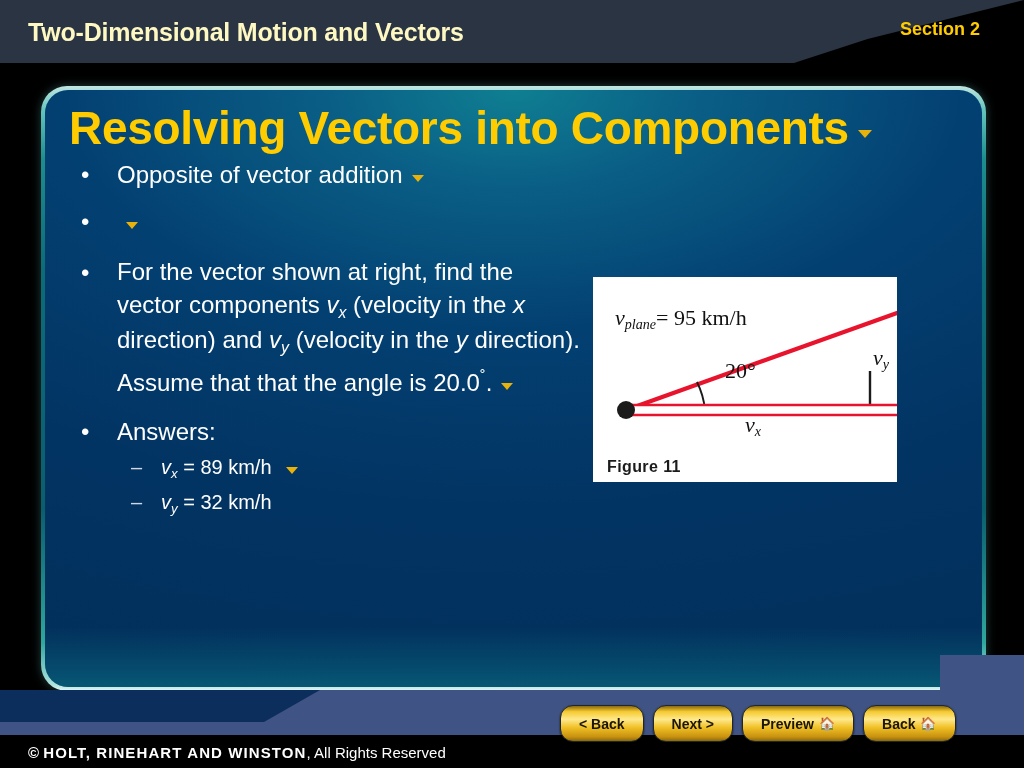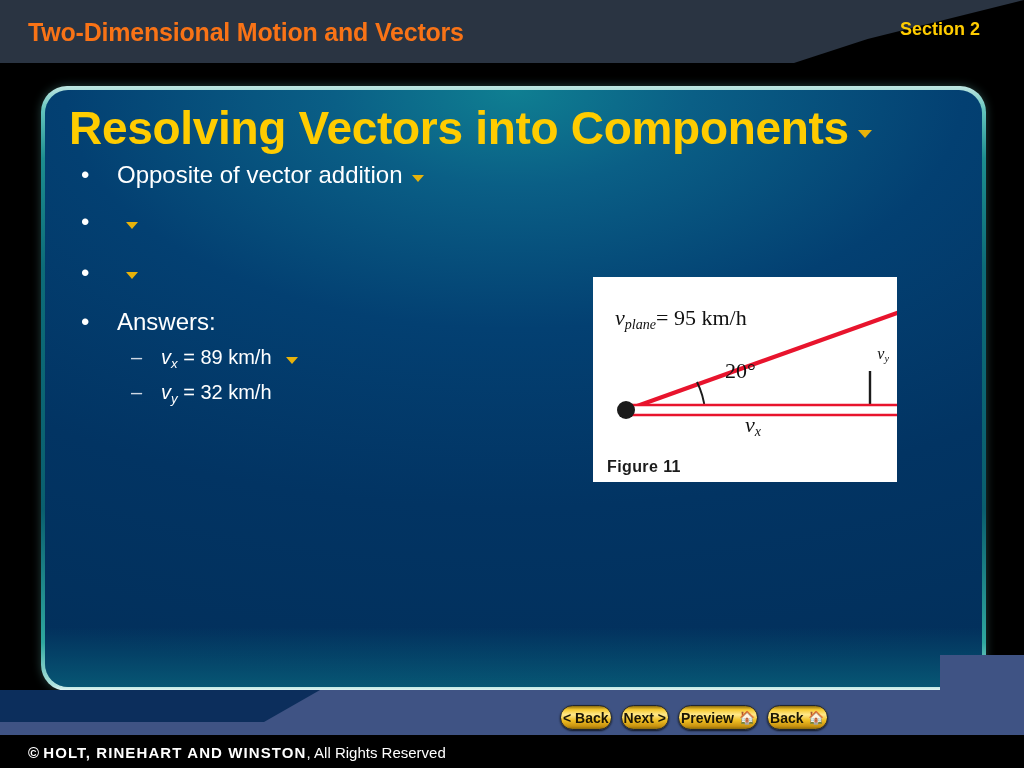--- a/index.html
+++ b/index.html
@@ -33,21 +33,21 @@
     right: 0; top: 0;
     width: 230px; height: 63px;
     background: #000000;
     clip-path: polygon(100% 0, 100% 100%, 0 100%, 32% 62%);
   }
   #header-title {
     position: absolute;
     left: 28px; top: 18px;
     font-size: 25px;
     font-weight: bold;
-    color: #f97316;
+    color: #fef9c3;
     letter-spacing: -0.2px;
     white-space: nowrap;
     z-index: 3;
   }
   #header-section {
     position: absolute;
     right: 44px; top: 19px;
     font-size: 18px;
     font-weight: bold;
     color: #FFCC00;
@@ -98,22 +98,22 @@
 
   
   #nav {
     position: absolute;
     left: 560px; top: 705px;
     display: flex;
     gap: 9px;
     z-index: 6;
   }
   .navbtn {
-    height: 25px;
-    padding: 0 2px;
+    height: 37px;
+    padding: 0 18px;
     border-radius: 13px;
     background: linear-gradient(to bottom,
         #8a6a0c 0%, #f5c930 16%, #ffe98c 38%,
         #f0bf24 62%, #c8920f 88%, #8a6a0c 100%);
     border: 1px solid #20262e;
     box-shadow: 0 1px 2px rgba(0,0,0,.75);
     display: flex;
     align-items: center;
     justify-content: center;
     gap: 5px;
@@ -257,21 +257,21 @@
     color: #1b1b1b;
     letter-spacing: 0.4px;
   }
   .fig-lbl {
     position: absolute;
     font-family: "Liberation Serif", serif;
     color: #111111;
     white-space: nowrap;
   }
   #lbl-plane { left: 22px; top: 28px; font-size: 22px; }
-  #lbl-vy    { right: 8px;  top: 68px;  font-size: 16px; }
+  #lbl-vy    { right: 8px;  top: 68px;  font-size: 22px; }
   #lbl-vx    { left: 152px; top: 135px; font-size: 22px; }
   #lbl-ang   { left: 132px; top: 81px;  font-size: 22px; }
   .fig-lbl i { font-style: italic; }
   .fig-lbl sub {
     font-style: italic;
     font-size: 0.64em;
     vertical-align: baseline;
     position: relative;
     top: 0.3em;
   }
@@ -300,21 +300,21 @@
           <span>Opposite of vector addition</span><span class="tri sm"></span>
         </div>
 
         <div class="bullet">
           <span class="dot">•</span>
           <span class="tri sm"></span>
         </div>
 
         <div class="bullet para" style="margin-top:18px; width:515px;">
           <span class="dot">•</span>
-          <span class="tri sm"></span>
+          <span>For the vector shown at right, find the vector components <i class="v">v</i><sub class="sm">x</sub> (velocity in the <i class="v">x</i> direction) and <i class="v">v</i><sub class="sm">y</sub> (velocity in the <i class="v">y</i> direction). Assume that that the angle is 20.0<span class="deg">˚</span>.</span><span class="tri sm"></span>
         </div>
 
         <div class="bullet" style="margin-top:16px; margin-bottom:4px;">
           <span class="dot">•</span>
           <span>Answers:</span>
         </div>
 
         <div class="sub">
           <span class="dash">–</span>
           <span><i class="v">v</i><sub class="sm">x</sub> = 89 km/h</span><span class="tri sm" style="margin-left:14px;"></span>

